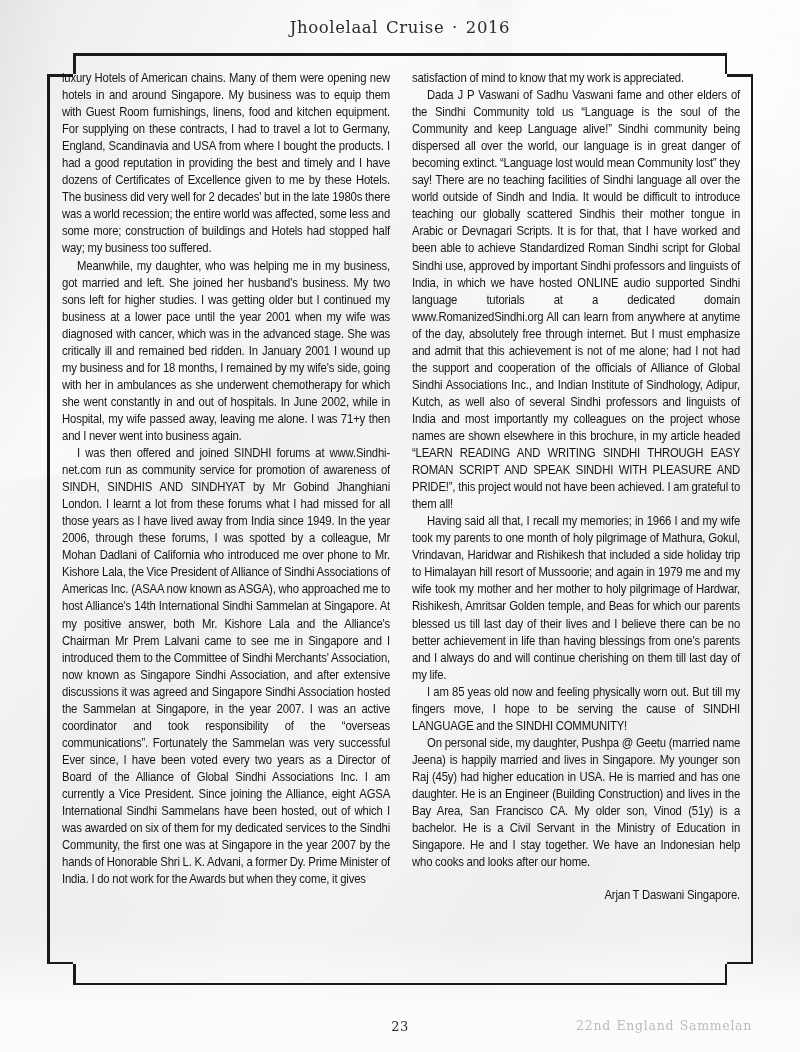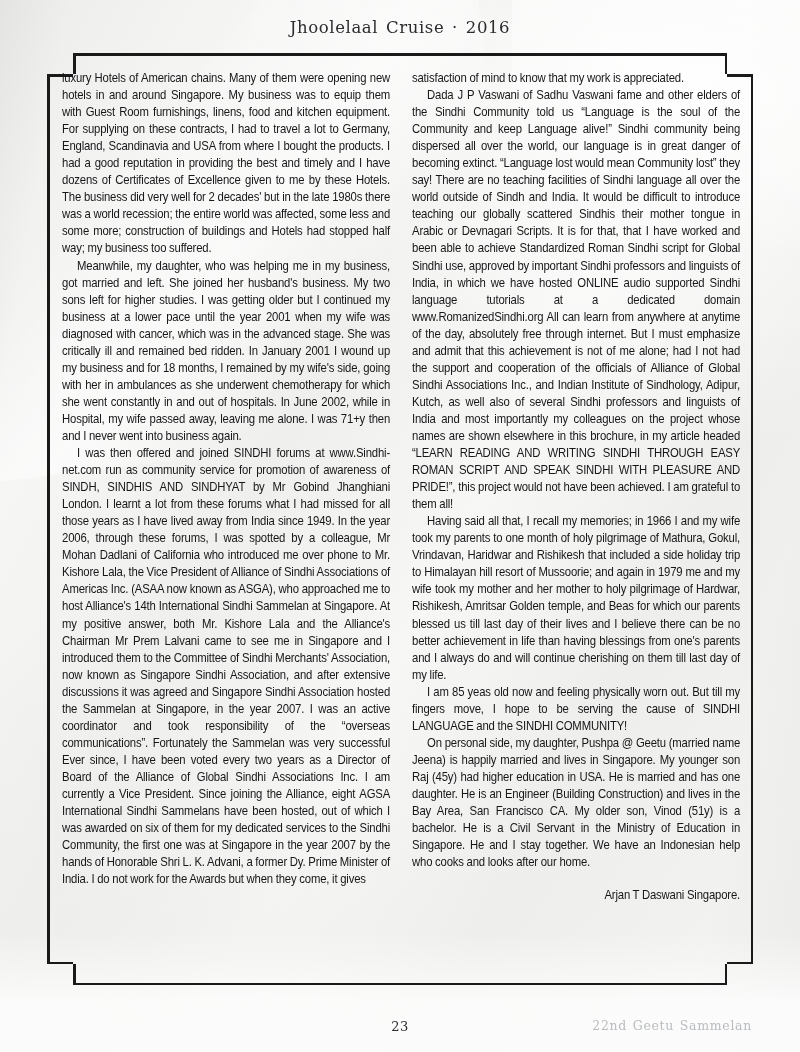--- a/index.html
+++ b/index.html
@@ -226,16 +226,16 @@
         <p class="indent">Having said all that, I recall my memories; in 1966 I and my wife took my parents to one month of holy pilgrimage of Mathura, Gokul, Vrindavan, Haridwar and Rishikesh that included a side holiday trip to Himalayan hill resort of Mussoorie; and again in 1979 me and my wife took my mother and her mother to holy pilgrimage of Hardwar, Rishikesh, Amritsar Golden temple, and Beas for which our parents blessed us till last day of their lives and I believe there can be no better achievement in life than having blessings from one's parents and I always do and will continue cherishing on them till last day of my life.</p>
         <p class="indent">I am 85 yeas old now and feeling physically worn out. But till my fingers move, I hope to be serving the cause of SINDHI LANGUAGE and the SINDHI COMMUNITY!</p>
         <p class="indent">On personal side, my daughter, Pushpa @ Geetu (married name Jeena) is happily married and lives in Singapore. My younger son Raj (45y) had higher education in USA. He is married and has one daughter. He is an Engineer (Building Construction) and lives in the Bay Area, San Francisco CA. My older son, Vinod (51y) is a bachelor. He is a Civil Servant in the Ministry of Education in Singapore. He and I stay together. We have an Indonesian help who cooks and looks after our home.</p>
         <p class="signature">Arjan T Daswani Singapore.</p>
       </div>
 
     </div>
 
     <div class="folio">23</div>
 
-    <div class="footer-right">22nd Geetu Sammelan</div>
+    <div class="footer-right">22nd England Sammelan</div>
 
   </div>
 </div>
 
 </body></html>

